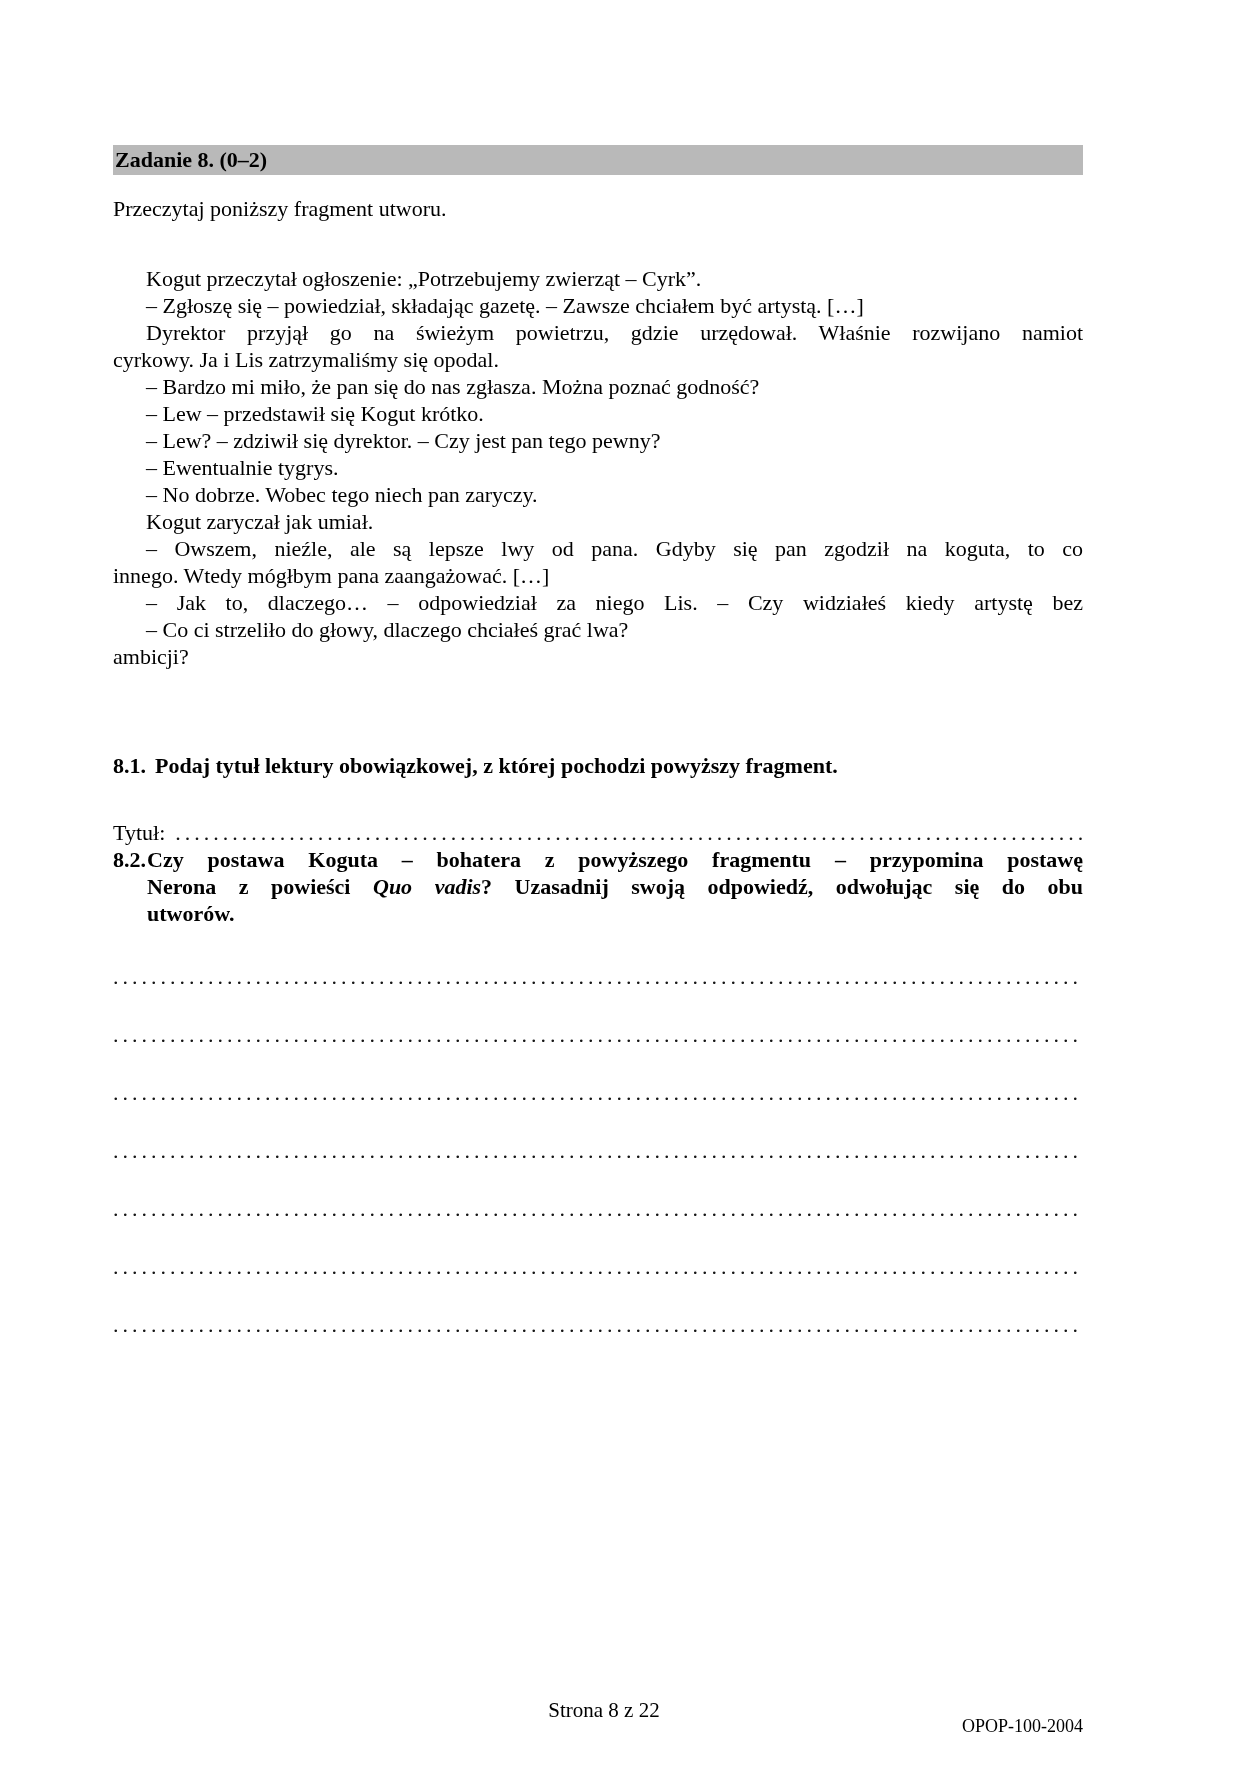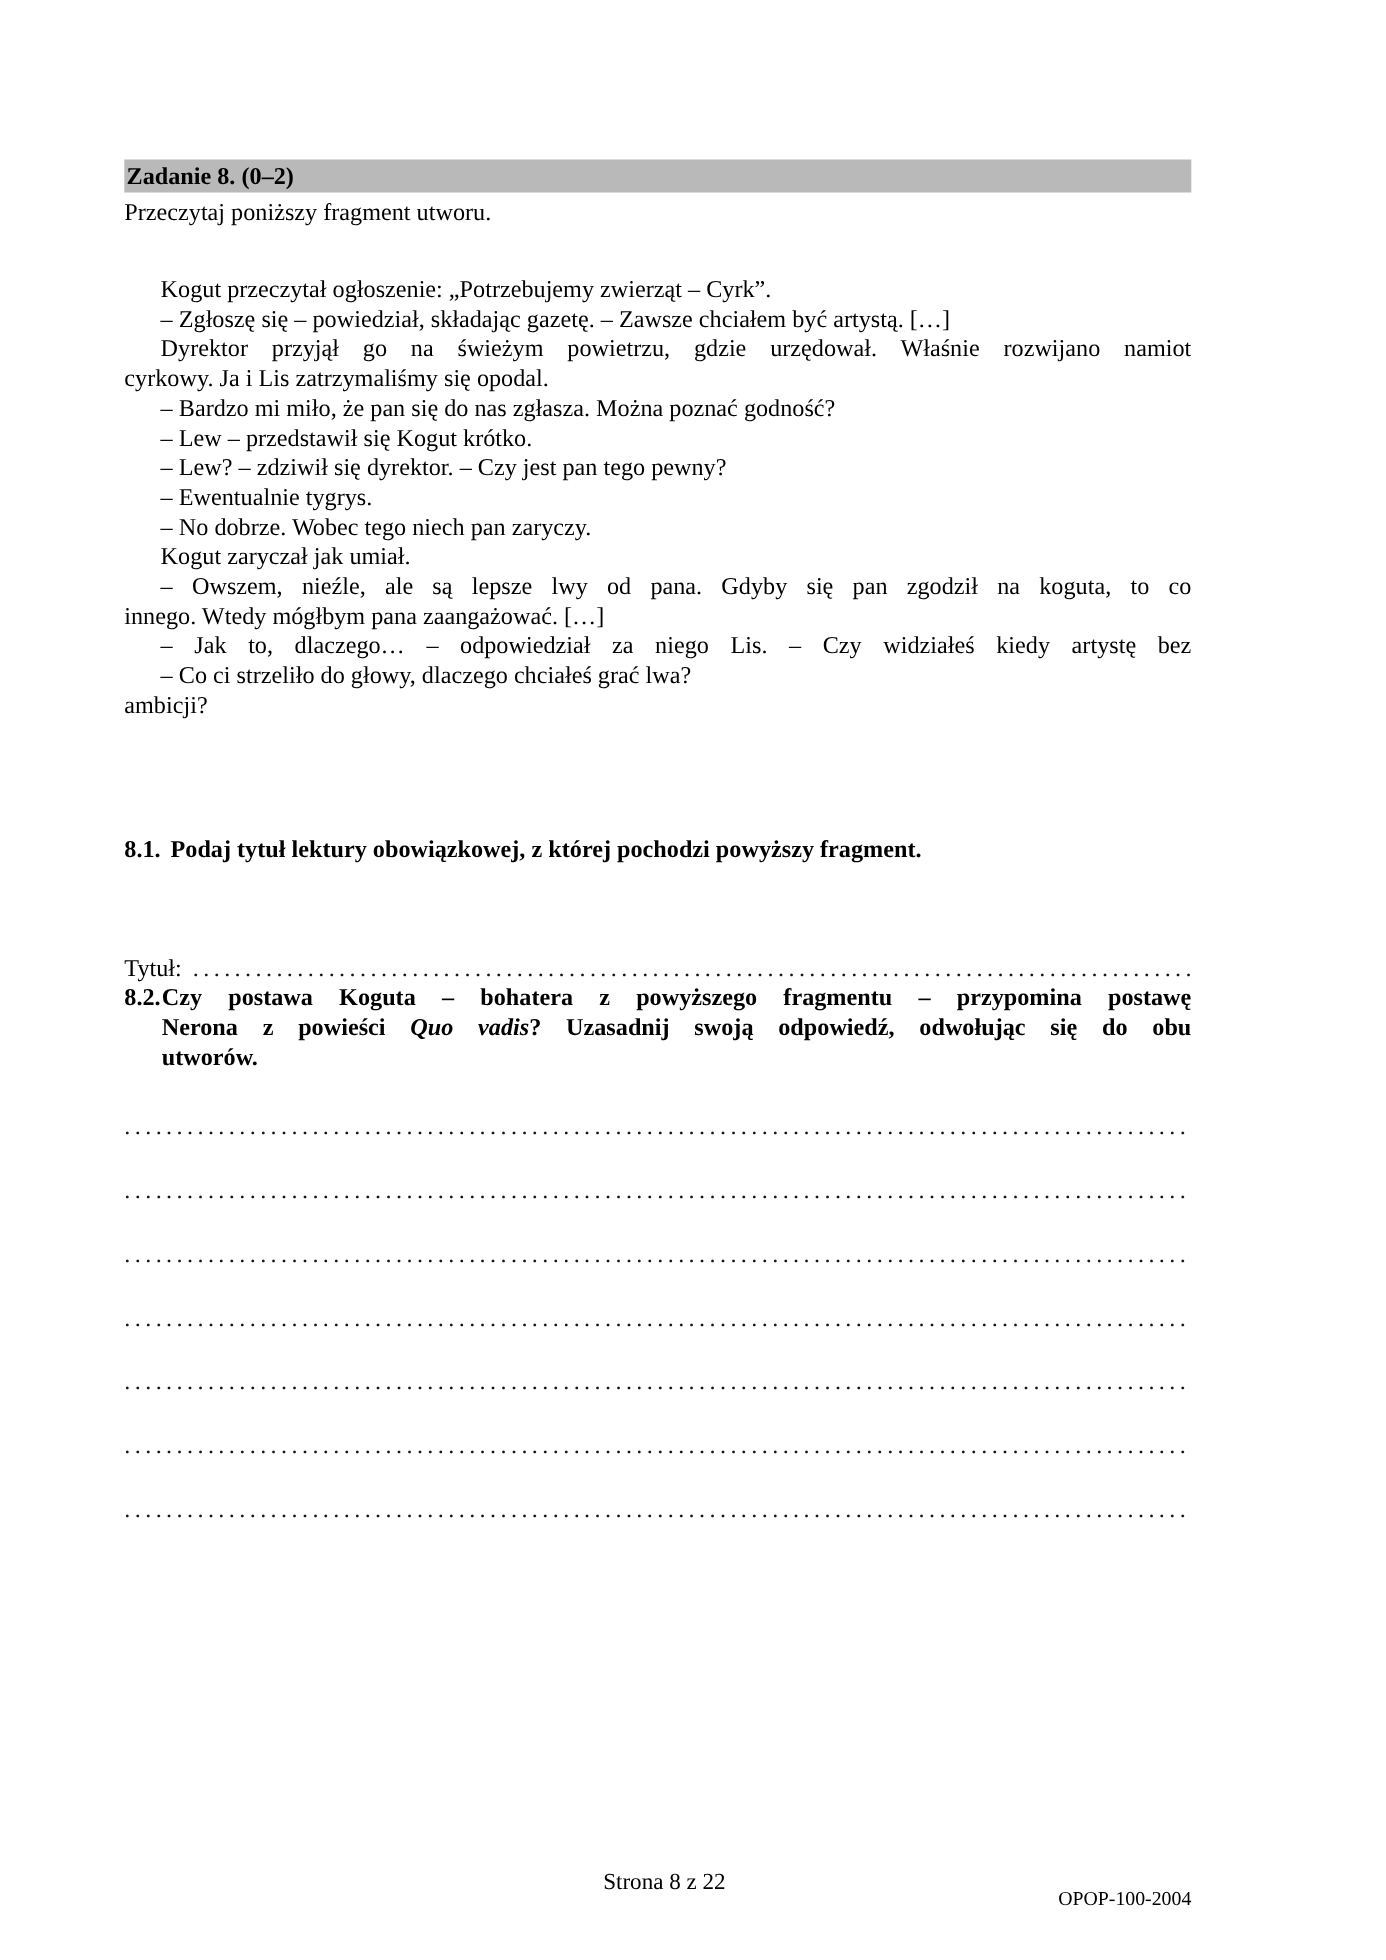--- a/index.html
+++ b/index.html
@@ -24,44 +24,44 @@
     background: #b9b9b9;
     font-weight: bold;
     font-size: 22px;
     line-height: 30px;
     padding-left: 2px;
     box-sizing: border-box;
   }
   .instruction {
     font-size: 22px;
     line-height: 27px;
-    margin-top: 4px;
+    margin-top: 20px;
   }
   .fragment { margin-top: 43px; }
   .frag-line {
     font-size: 22px;
     line-height: 27px;
   }
   .frag-line.first { padding-left: 33px; }
   .frag-line.stretch { text-align: justify; text-align-last: justify; }
   .q81 {
-    margin-top: 104px;
+    margin-top: 82px;
     font-weight: bold;
     font-size: 22px;
     line-height: 27px;
   }
   .q81 .num { margin-right: 9px; }
   .tytul-row {
     margin-top: 40px;
     font-size: 22px;
     line-height: 27px;
     display: flex;
     align-items: baseline;
   }
-  .tytul-label { flex: none; margin-right: 10px; margin-top: 41px; }
+  .tytul-label { flex: none; margin-right: 10px; }
   .dots-fill {
     flex: 1;
     overflow: hidden;
     white-space: nowrap;
     letter-spacing: 4px;
     color: #161616;
   }
   .q82 {
     position: relative;
     padding-left: 34px;

